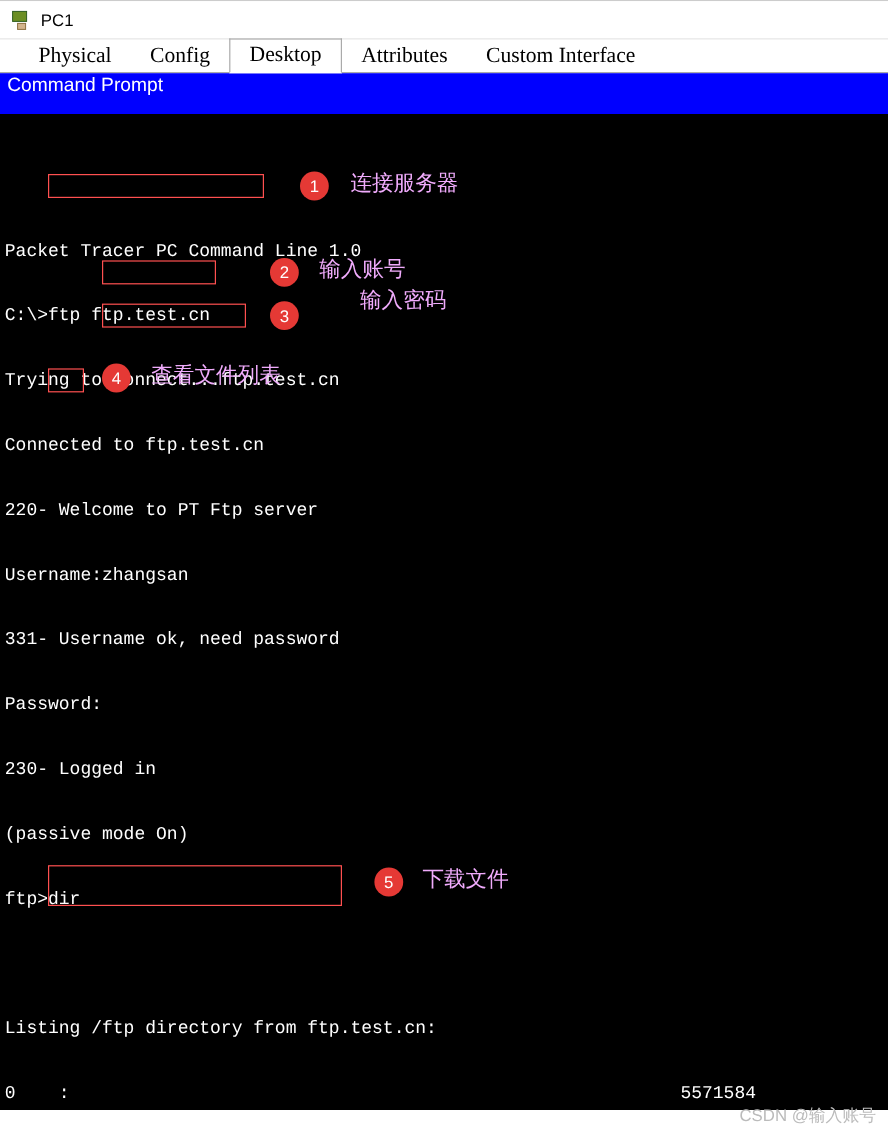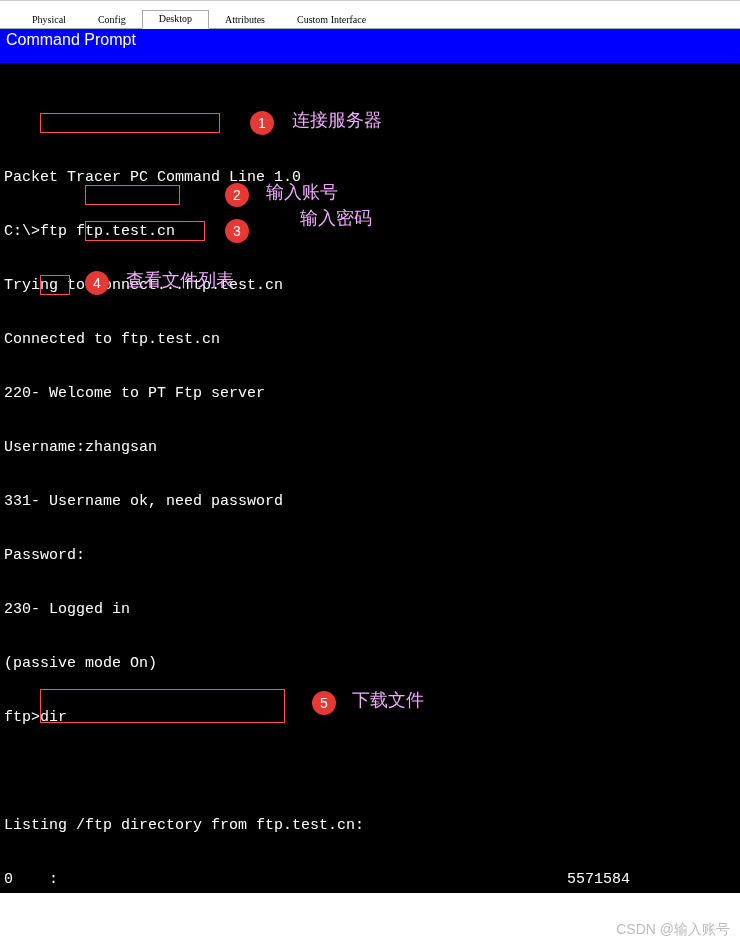--- a/index.html
+++ b/index.html
@@ -30,21 +30,21 @@
     font-size: 14px;
     color: #000;
   }
   .tab-strip {
     display: flex;
     align-items: flex-end;
     padding: 3px 0 0 16px;
     height: 28px;
     background: #fff;
     border-bottom: 1px solid #aaa;
-    font-size: 10px;
+    font-size: 18px;
   }
   .tab {
     padding: 2px 16px 4px 16px;
     color: #000;
     cursor: pointer;
     position: relative;
     top: 1px;
   }
   .tab.active {
     border: 1px solid #aaa;
@@ -104,20 +104,29 @@
     bottom: 6px;
     color: #bbb;
     font-family: "Microsoft YaHei", sans-serif;
     font-size: 14px;
   }
 </style>
 </head>
 <body>
 
 <div class="window">
+  <div class="title-bar">
+    <span class="pc-icon">
+      <svg viewBox="0 0 24 24" width="20" height="20">
+        <rect x="3" y="3" width="14" height="10" fill="#6b8e23" stroke="#2e5d1f"></rect>
+        <rect x="8" y="15" width="8" height="6" fill="#d2b48c" stroke="#8b6f3e"></rect>
+      </svg>
+    </span>
+    <span class="app-title">PC1</span>
+  </div>
 
   <div class="tab-strip">
     <div class="tab">Physical</div>
     <div class="tab">Config</div>
     <div class="tab active">Desktop</div>
     <div class="tab">Attributes</div>
     <div class="tab">Custom Interface</div>
   </div>
 
   <div class="prompt-header">Command Prompt</div>

